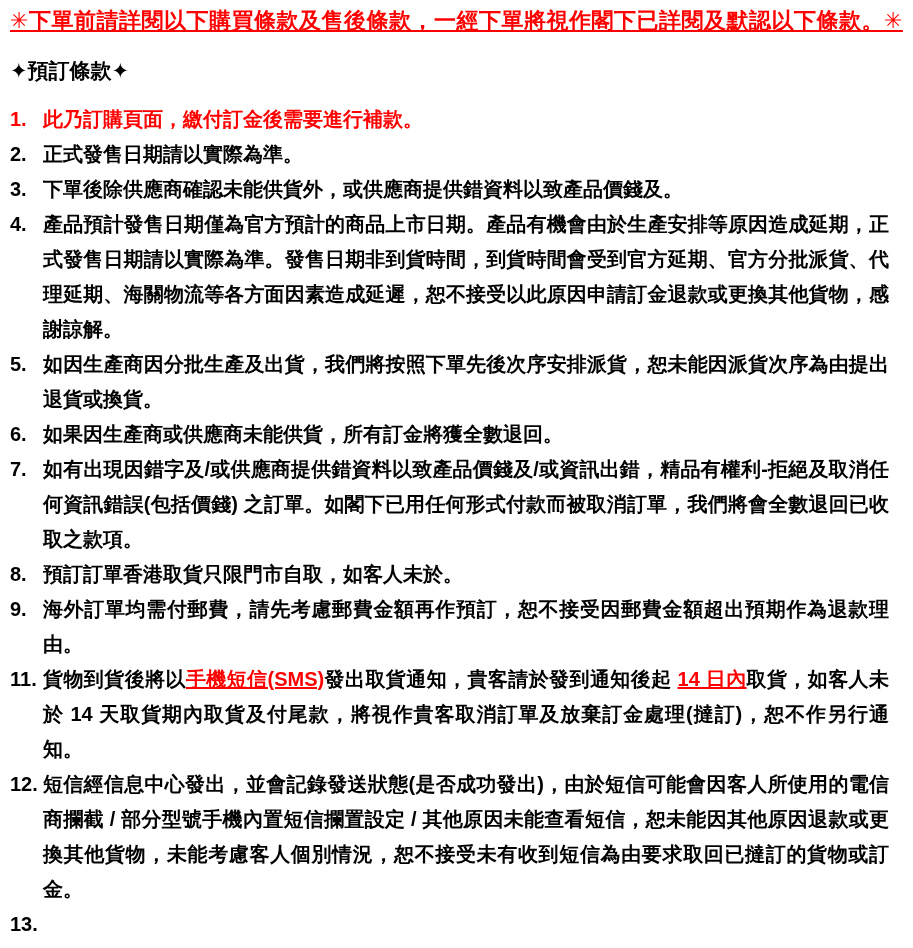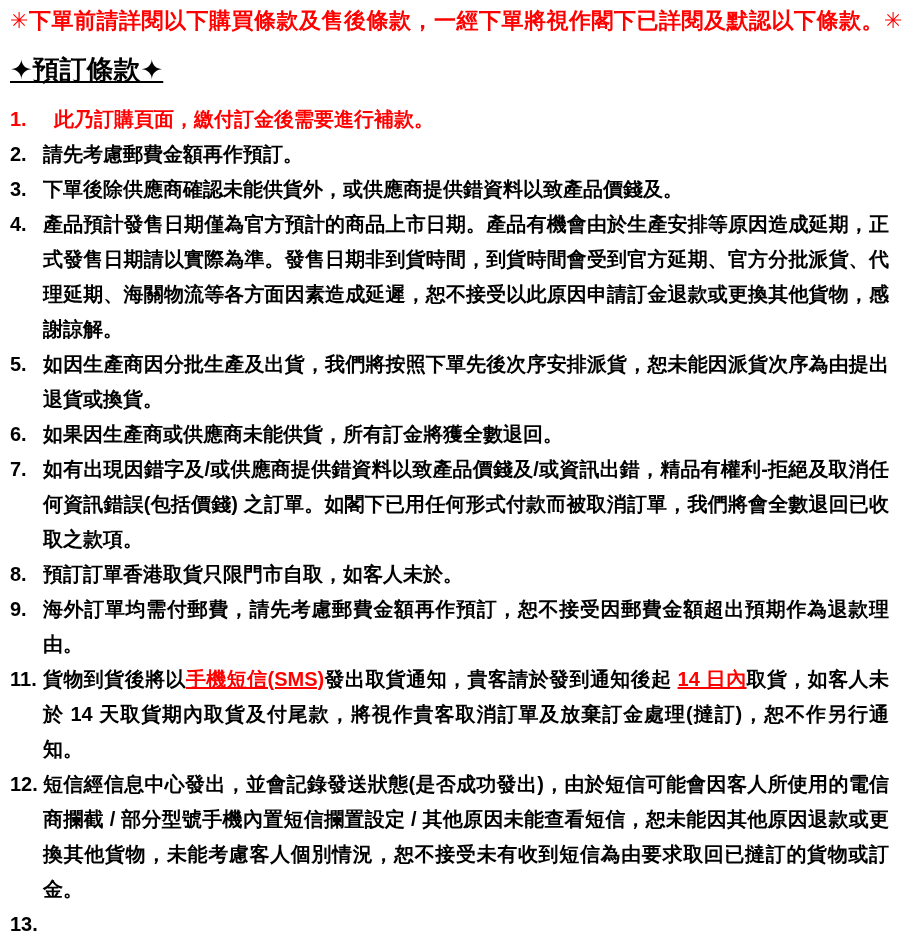--- a/index.html
+++ b/index.html
@@ -17,29 +17,29 @@
     font-weight:bold;
     color:var(--ink);
   }
   .doc{
     padding:4px 24px 0 10px;
   }
   .notice{
     color:var(--red);
     font-size:22px;
     line-height:34px;
+    text-decoration:underline;
     margin-bottom:16px;
     letter-spacing:0.5px;
     white-space:nowrap;
   }
   .heading{
     display:inline-block;
-    font-size:27px;
+    font-size:21px;
     line-height:33px;
-    text-decoration:underline;
     margin-bottom:15px;
   }
   .terms-list{
     margin:0;
     padding:0;
     list-style:none;
   }
   .term{
     display:flex;
     font-size:20px;
@@ -47,42 +47,42 @@
   }
   .term-num{
     flex:0 0 33px;
     width:33px;
   }
   .term-text{
     flex:1 1 auto;
     text-align:justify;
   }
   .seg-normal{color:var(--ink);}
-  .seg-red{color:var(--red);margin-left:11px;}
+  .seg-red{color:var(--red);}
   .seg-red-underline{color:var(--red);text-decoration:underline;margin-top:44px;}
   .num-red{color:var(--red);}
 </style>
 </head>
 <body>
 
 <div class="doc">
   <div class="notice">✳下單前請詳閱以下購買條款及售後條款，一經下單將視作閣下已詳閱及默認以下條款。✳</div>
 
   <div>
     <span class="heading">✦預訂條款✦</span>
   </div>
 
   <ol class="terms-list">
       <li class="term">
         <span class="term-num num-red">1.</span>
         <span class="term-text"><span class="seg-red">此乃訂購頁面，繳付訂金後需要進行補款。</span></span>
       </li>
       <li class="term">
         <span class="term-num">2.</span>
-        <span class="term-text"><span class="seg-normal">請先考慮郵費金額再作預訂。</span></span>
+        <span class="term-text"><span class="seg-normal">正式發售日期請以實際為準。</span></span>
       </li>
       <li class="term">
         <span class="term-num">3.</span>
         <span class="term-text"><span class="seg-normal">下單後除供應商確認未能供貨外，或供應商提供錯資料以致產品價錢及。</span></span>
       </li>
       <li class="term">
         <span class="term-num">4.</span>
         <span class="term-text"><span class="seg-normal">產品預計發售日期僅為官方預計的商品上市日期。產品有機會由於生產安排等原因造成延期，正式發售日期請以實際為準。發售日期非到貨時間，到貨時間會受到官方延期、官方分批派貨、代理延期、海關物流等各方面因素造成延遲，恕不接受以此原因申請訂金退款或更換其他貨物，感謝諒解。</span></span>
       </li>
       <li class="term">

